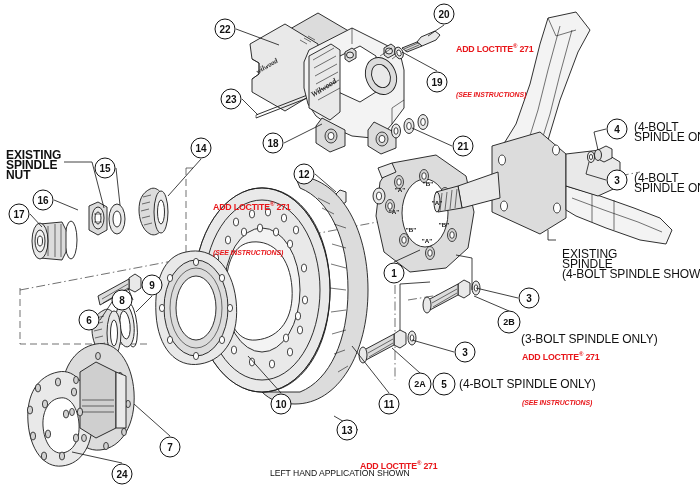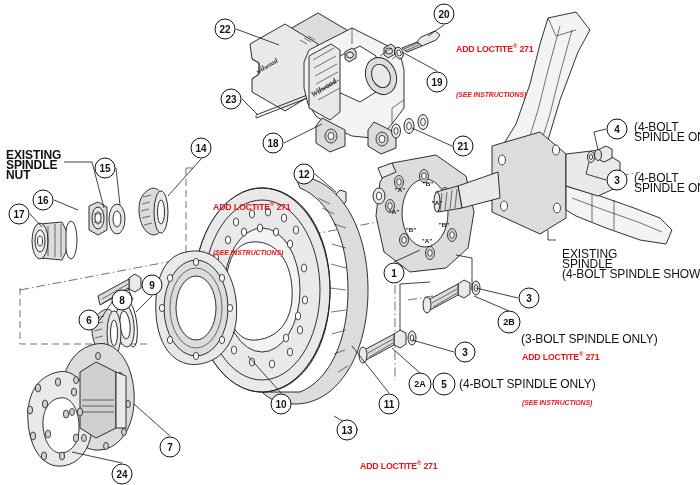--- a/index.html
+++ b/index.html
@@ -600,14 +600,15 @@
   <div class="callout" style="left:634px;top:122px;">(4-BOLT
 SPINDLE ONLY)</div>
   <div class="callout" style="left:634px;top:173px;">(4-BOLT
 SPINDLE ONLY)</div>
   <div class="callout" style="left:562px;top:249px;">EXISTING
 SPINDLE
 (4-BOLT SPINDLE SHOWN)</div>
   <div class="callout" style="left:521px;top:334px;">(3-BOLT SPINDLE ONLY)</div>
   <div class="callout" style="left:459px;top:379px;">(4-BOLT SPINDLE ONLY)</div>
 
+  <div class="note" style="left:270px;top:468px;">LEFT HAND APPLICATION SHOWN</div>
 
 </div>
 
 </body></html>

